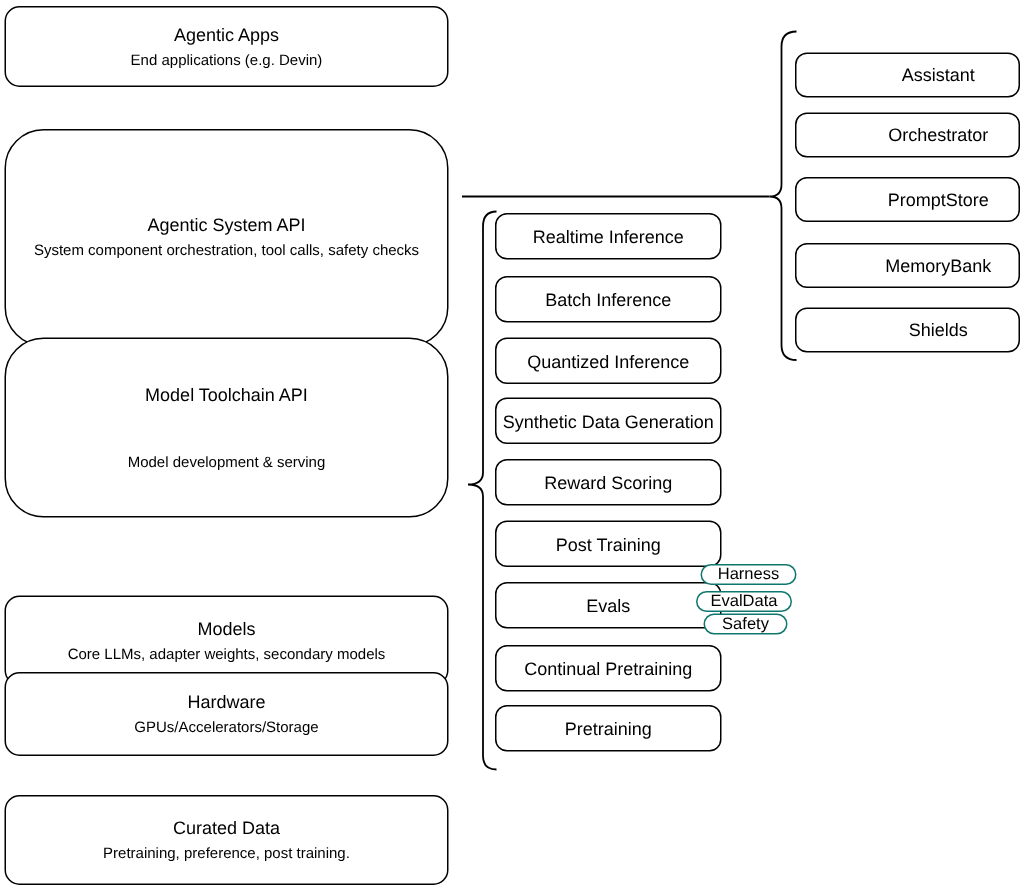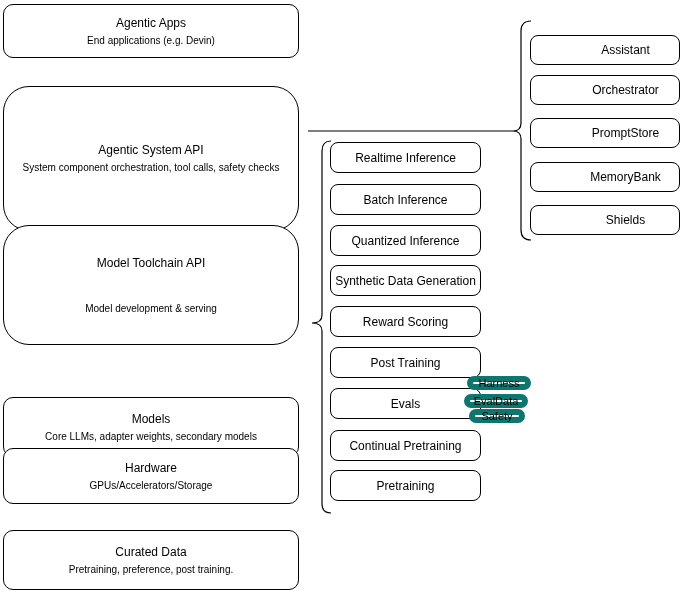--- a/index.html
+++ b/index.html
@@ -61,21 +61,21 @@
     width: 150px;
     height: 30px;
     border-radius: 8px;
     font-size: 12px;
     padding-left: 41px;
   }
   .pill {
     position: absolute;
     box-sizing: border-box;
     background: #ffffff;
-    border: 6px solid #0f766e;
+    border: 1px solid #0f766e;
     border-radius: 7px;
     display: flex;
     align-items: center;
     justify-content: center;
     font-size: 11px;
     line-height: 12px;
     z-index: 3;
     white-space: nowrap;
   }
 </style>

